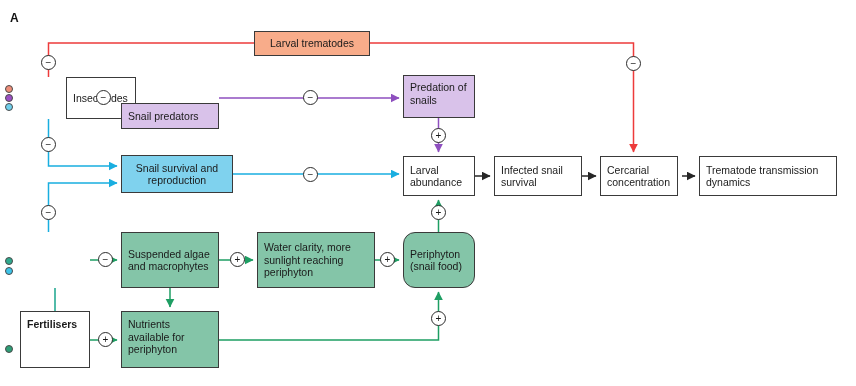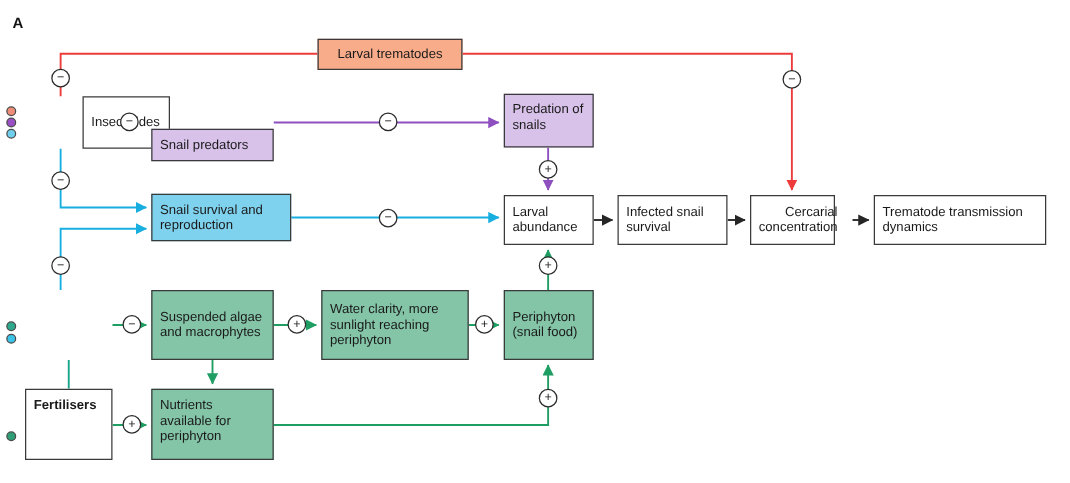--- a/index.html
+++ b/index.html
@@ -81,50 +81,50 @@
     </div>
 
   <div class="node" style="left:121px;top:87px;width:98px;height:26px;background:#D9C2EA;margin-top:16px;">
     <span>Snail predators</span>
     </div>
 
   <div class="node" style="left:403px;top:75px;width:72px;height:43px;background:#D9C2EA;align-items:flex-start;padding-top:5px;">
     <span>Predation of snails</span>
     </div>
 
-  <div class="node" style="left:121px;top:155px;width:112px;height:38px;background:#7FD2EE;">
+  <div class="node" style="left:121px;top:155px;width:112px;height:38px;background:#7FD2EE;text-align:center;">
     <span>Snail survival and reproduction</span>
     </div>
 
   <div class="node" style="left:403px;top:156px;width:72px;height:40px;background:#FFFFFF;">
     <span>Larval abundance</span>
     </div>
 
   <div class="node" style="left:494px;top:156px;width:88px;height:40px;background:#FFFFFF;">
     <span>Infected snail survival</span>
     </div>
 
-  <div class="node" style="left:600px;top:156px;width:68px;height:40px;background:#FFFFFF;text-align:right;">
+  <div class="node" style="left:600px;top:156px;width:78px;height:40px;background:#FFFFFF;">
     <span>Cercarial concentration</span>
     </div>
 
   <div class="node" style="left:699px;top:156px;width:138px;height:40px;background:#FFFFFF;justify-content:center;">
     <span>Trematode transmission dynamics</span>
     </div>
 
 
   <div class="node" style="left:121px;top:232px;width:98px;height:56px;background:#84C5A8;">
     <span>Suspended algae and macrophytes</span>
     </div>
 
   <div class="node" style="left:257px;top:232px;width:118px;height:56px;background:#84C5A8;">
     <span>Water clarity, more sunlight reaching periphyton</span>
     </div>
 
-  <div class="node" style="left:403px;top:232px;width:72px;height:56px;background:#84C5A8;">
+  <div class="node" style="left:403px;top:232px;width:72px;height:56px;background:#84C5A8;border-radius:12px;">
     <span>Periphyton (snail food)</span>
     </div>
 
   <div class="node" style="left:20px;top:311px;width:70px;height:57px;background:#FFFFFF;align-items:flex-start;padding-top:6px;font-weight:bold;">
     <span>Fertilisers</span>
     </div>
 
   <div class="node" style="left:121px;top:311px;width:98px;height:57px;background:#84C5A8;align-items:flex-start;padding-top:6px;">
     <span>Nutrients available for periphyton</span>
     </div>

